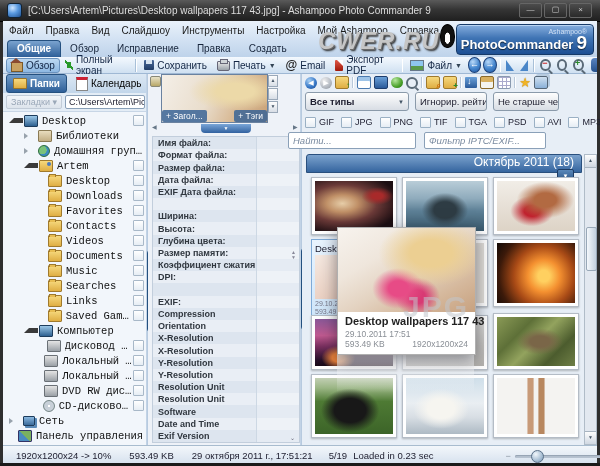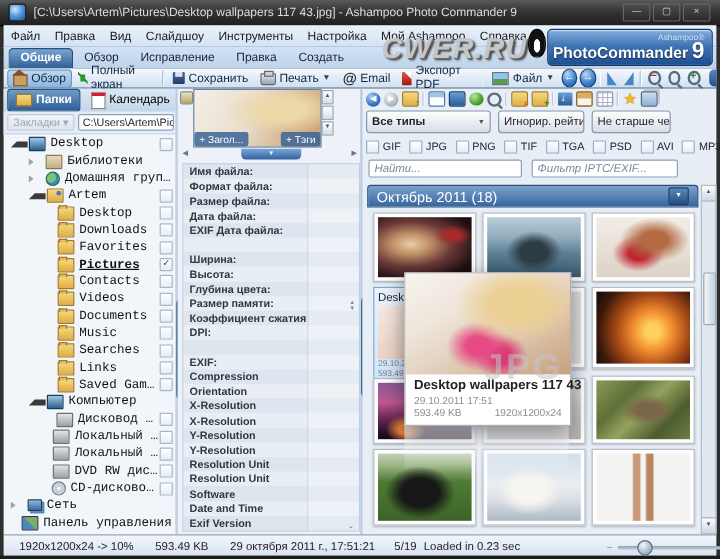--- a/index.html
+++ b/index.html
@@ -163,29 +163,29 @@
   .ddrow{left:305px;top:92px;width:290px;height:19px;display:flex;gap:6px;}
   .dd{background:linear-gradient(#fefefe,#d8dde4);border:1px solid #8a9aaa;border-radius:3px;font-size:9.5px;color:#223;
       display:flex;align-items:center;padding:0 4px;white-space:nowrap;overflow:hidden;box-sizing:border-box;}
   .dd i{margin-left:auto;font-style:normal;font-size:6px;color:#456;padding-left:3px;}
   .dd.w1{width:104px;font-weight:bold;}
   .dd.w2{width:72px;}
   .dd.w3{width:66px;}
   .fmtrow{left:305px;top:115px;width:278px;height:14px;display:flex;align-items:center;gap:7px;}
   .fmt{display:flex;align-items:center;gap:3px;font-size:9px;color:#223;}
   .fbox{width:9px;height:9px;border:1px solid #9ab0c4;border-radius:1px;background:linear-gradient(#fff,#e6edf4);}
-  .inputrow{left:307px;top:132px;width:278px;height:17px;display:flex;gap:8px;align-items:center;}
+  .inputrow{left:288px;top:132px;width:278px;height:17px;display:flex;gap:8px;}
   .inputrow input{border:1px solid #8aa0b8;border-radius:2px;font-size:9.5px;padding:1px 4px;color:#223;
                   font-family:"Liberation Sans",sans-serif;background:#fff;}
   .inputrow input::placeholder{color:#7a8ba0;font-style:italic;}
   .in1{width:118px;}
   .in2{width:112px;}
   .grpheader{left:306px;top:154px;width:276px;height:19px;border-radius:3px 3px 0 0;
-             background:linear-gradient(#7ba2cd,#35659f);display:flex;align-items:center;color:#fff;
-             font-size:12px;padding:0 7px;box-sizing:border-box;border:1px solid #2a507e;}
+             background:linear-gradient(#7ba2cd,#35659f);display:flex;align-items:flex-end;color:#fff;
+             font-size:12px;padding:0 7px;box-sizing:border-box;border:1px solid #2a507e;flex-direction:column;}
   .grpbtn{margin-left:auto;width:15px;height:13px;background:linear-gradient(#5a88ba,#254f82);border:1px solid #1d3c64;
           border-radius:2px;color:#fff;font-size:6px;text-align:center;line-height:12px;}
   .rscroll{left:584px;top:154px;width:13px;height:291px;background:#e2e8f0;border:1px solid #b0bcc8;box-sizing:border-box;}
   .rsbtn{position:absolute;left:0;width:11px;height:12px;background:linear-gradient(#fdfdfd,#d0d8e2);border-bottom:1px solid #a8b4c0;
          font-size:5px;text-align:center;line-height:11px;color:#456;}
   .rsthumb{position:absolute;left:1px;top:72px;width:9px;height:42px;background:linear-gradient(90deg,#f4f8fc,#c2d0de);border:1px solid #98a8b8;border-radius:2px;}
 
   
   .cell{position:absolute;background:#fff;border:1px solid #b4bcc6;padding:3px;box-sizing:border-box;
         box-shadow:0 1px 2px rgba(0,0,0,.25);}
@@ -404,26 +404,20 @@
         <span class="tico folder"></span>
         <span class="tlabel">Downloads</span>
         <span class="tcheck"></span>
       </div>
       <div class="trow" style="padding-left: 34px;">
         <span class="exp"></span>
         <span class="tico folder"></span>
         <span class="tlabel">Favorites</span>
         <span class="tcheck"></span>
       </div>
-      <div class="trow sel" style="padding-left: 34px;">
-        <span class="exp"></span>
-        <span class="tico folder"></span>
-        <span class="tlabel">Pictures</span>
-        <span class="tcheck">✓</span>
-      </div>
       <div class="trow" style="padding-left: 34px;">
         <span class="exp"></span>
         <span class="tico folder"></span>
         <span class="tlabel">Contacts</span>
         <span class="tcheck"></span>
       </div>
       <div class="trow" style="padding-left: 34px;">
         <span class="exp"></span>
         <span class="tico folder"></span>
         <span class="tlabel">Videos</span>

